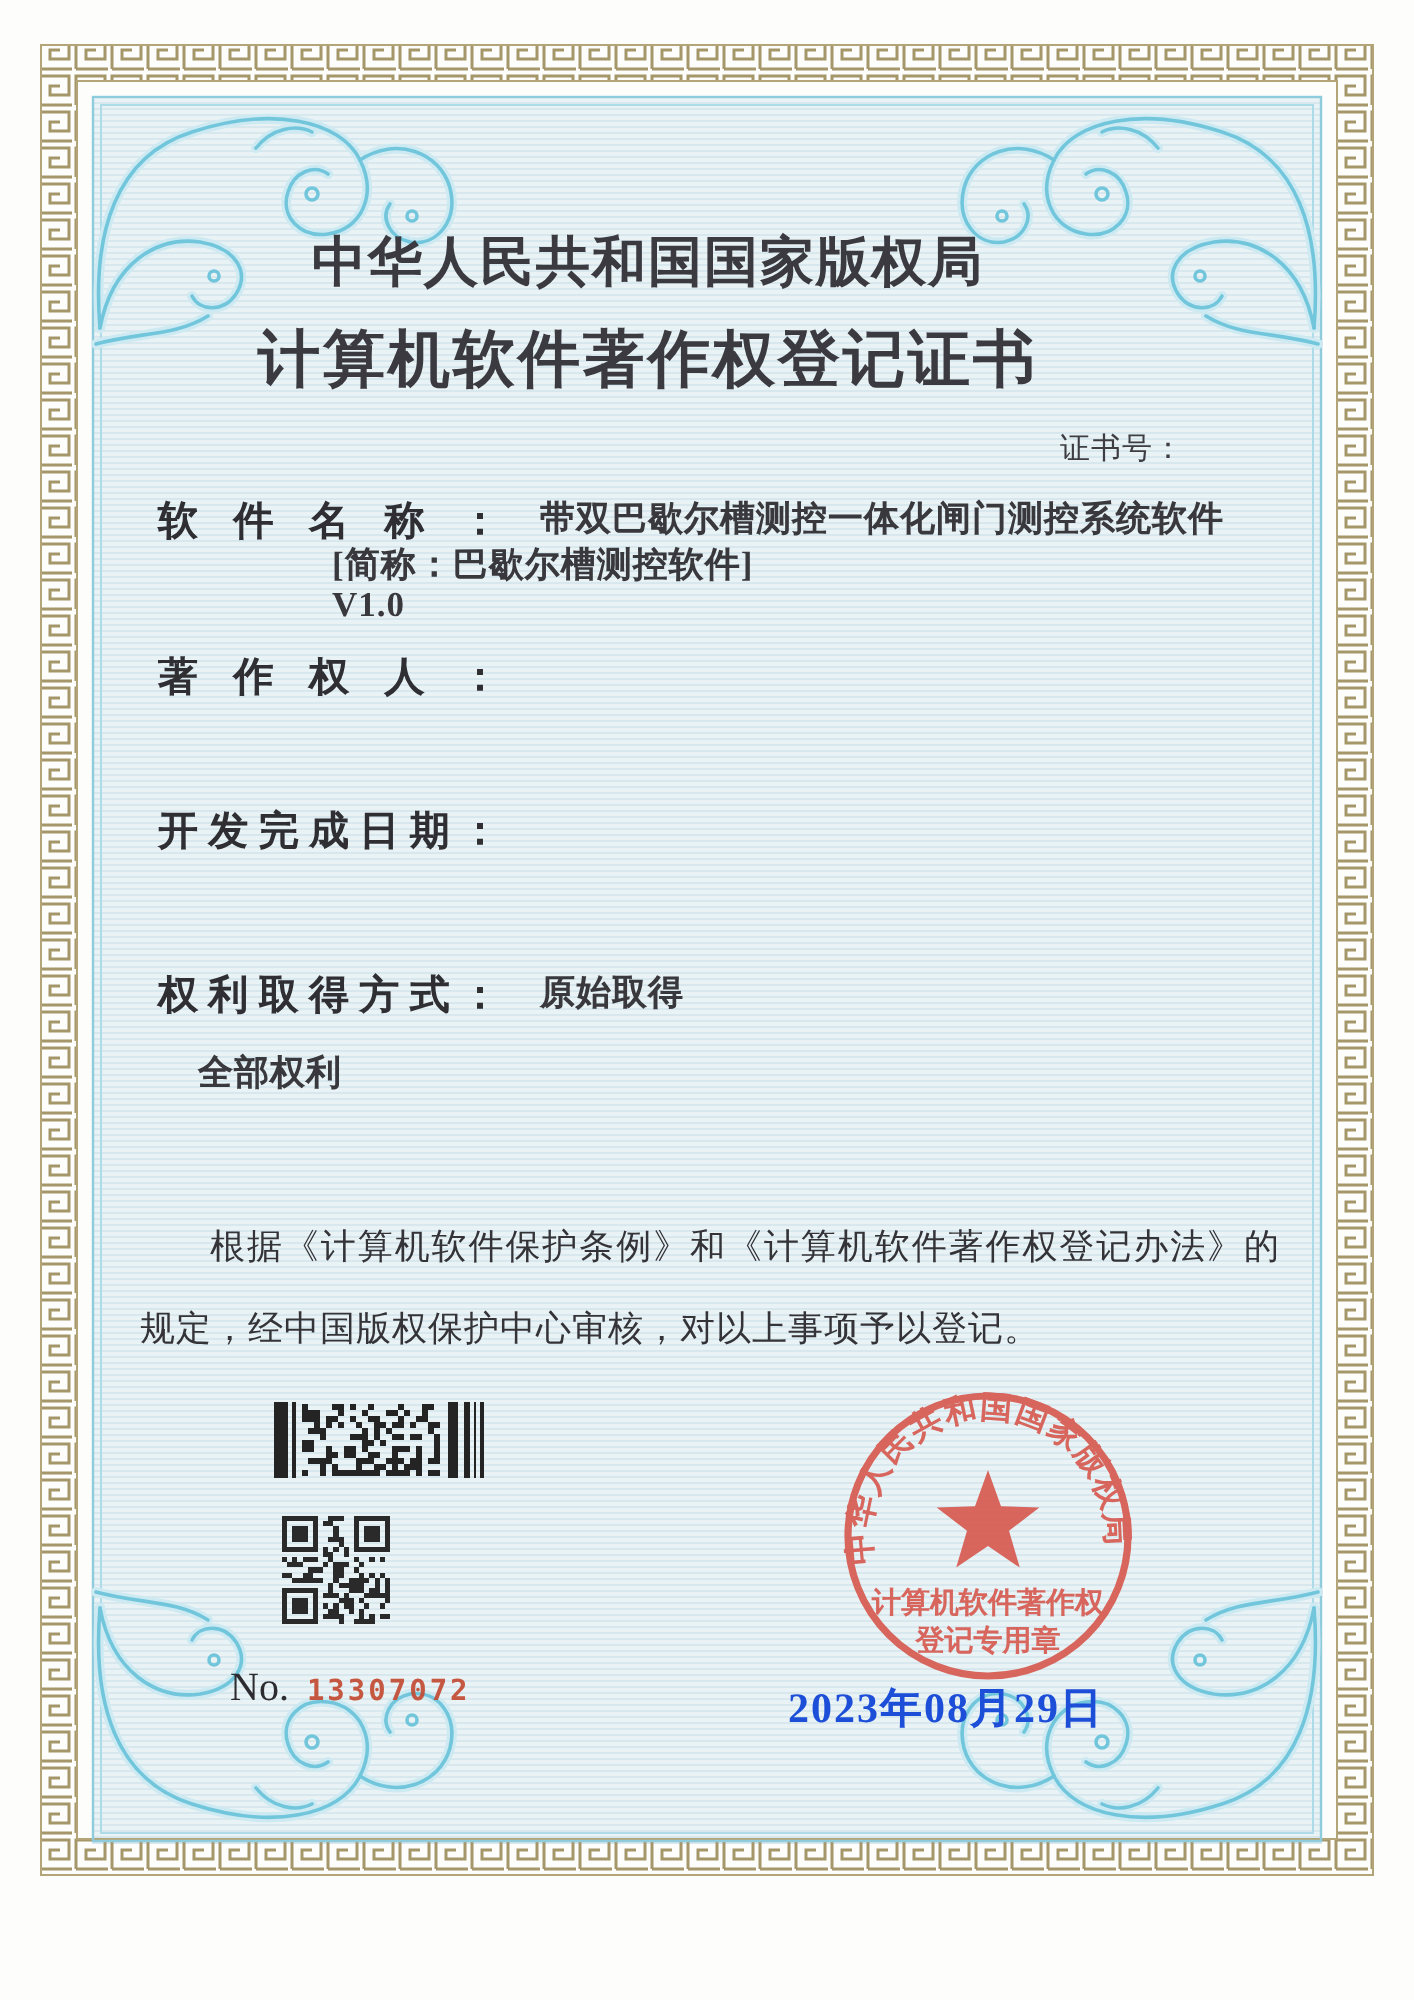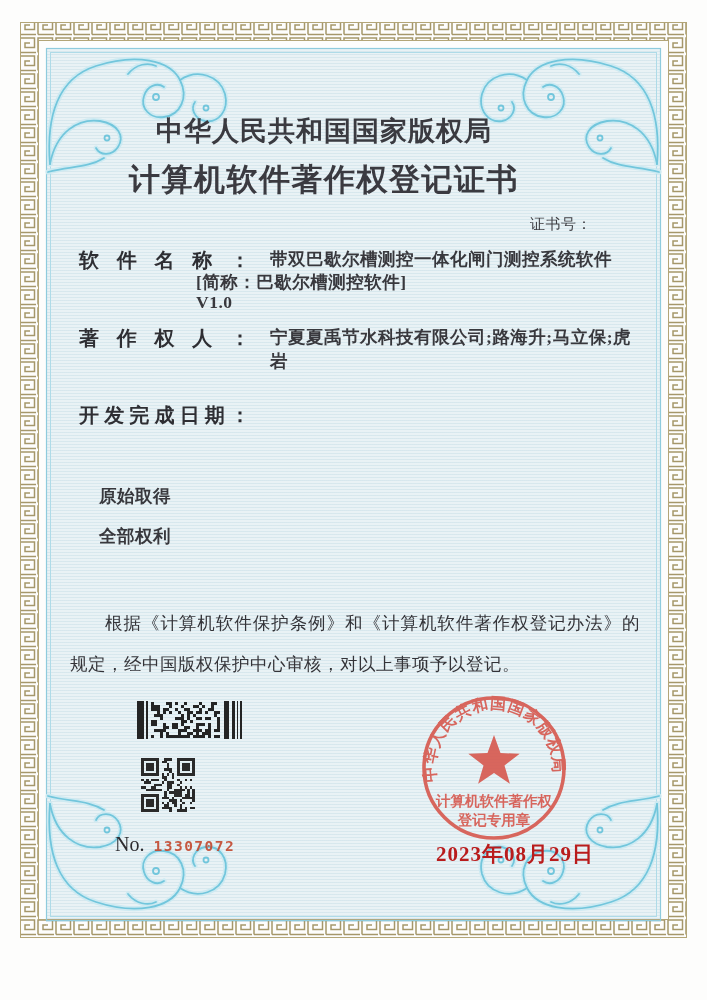--- a/index.html
+++ b/index.html
@@ -31,38 +31,38 @@
   .row{position:absolute;left:79px;width:560px;display:flex;}
   .flabel{
     display:inline-block;width:171px;flex:0 0 171px;
     font-size:20px;font-weight:700;color:#2e2e33;
     text-align:justify;text-align-last:justify;
   }
   .fvalue{
     display:inline-block;margin-left:20px;
     font-size:17.5px;font-weight:700;color:#38383d;letter-spacing:0.5px;
   }
-  .fvalue.cont{margin-left:117px;}
+  .fvalue.cont{margin-left:87px;}
 
   .statement{
     position:absolute;left:70px;top:602px;width:570px;
     font-size:17.5px;line-height:41px;text-align:justify;text-indent:2em;
     color:#333338;letter-spacing:0.5px;
   }
 
   .barcode{position:absolute;left:137px;top:700px;width:106px;height:38px;}
   .bar{position:absolute;background:#242424;}
   svg.qr{position:absolute;left:141px;top:757px;}
 
   svg.stamp{position:absolute;left:414px;top:687px;opacity:0.9;mix-blend-mode:multiply;}
   .stamp text{font-family:"Liberation Serif","DejaVu Serif",serif;font-weight:700;}
 
   .issue-date{
-    position:absolute;left:394px;top:839px;width:200px;text-align:right;
-    font-size:21px;font-weight:700;color:#b91c1c;letter-spacing:1px;
+    position:absolute;left:394px;top:839px;width:200px;text-align:left;
+    font-size:21px;font-weight:700;color:#1d4ed8;letter-spacing:1px;
   }
   .serial{position:absolute;left:115px;top:832px;display:flex;align-items:baseline;gap:9px;}
   .serial-label{font-size:20px;color:#2c2c30;}
   .serial-value{
     font-family:"DejaVu Sans Mono","Liberation Mono",monospace;
     font-size:14.5px;letter-spacing:1.5px;color:#c2472e;font-weight:700;opacity:0.9;
   }
 </style>
 </head>
 <body>
@@ -124,26 +124,26 @@
       <span class="fvalue">带双巴歇尔槽测控一体化闸门测控系统软件</span>
     </div>
     <div class="row" style="top:269px">
       <span class="fvalue cont">[简称：巴歇尔槽测控软件]</span>
     </div>
     <div class="row" style="top:291px">
       <span class="fvalue cont">V1.0</span>
     </div>
     <div class="row" style="top:324px">
       <span class="flabel">著作权人：</span>
-      <span class="fvalue">宁夏夏禹节水科技有限公司;路海升;马立保;虎岩</span>
     </div>
     <div class="row" style="top:401px">
       <span class="flabel">开发完成日期：</span>
     </div>
     <div class="row" style="top:483px">
+      <span class="flabel">权利取得方式：</span>
       <span class="fvalue">原始取得</span>
     </div>
     <div class="row" style="top:523px">
       <span class="fvalue">全部权利</span>
     </div>
     <div class="row" style="top:563px">
     </div>
 
     <div class="statement">根据《计算机软件保护条例》和《计算机软件著作权登记办法》的规定，经中国版权保护中心审核，对以上事项予以登记。</div>
 

